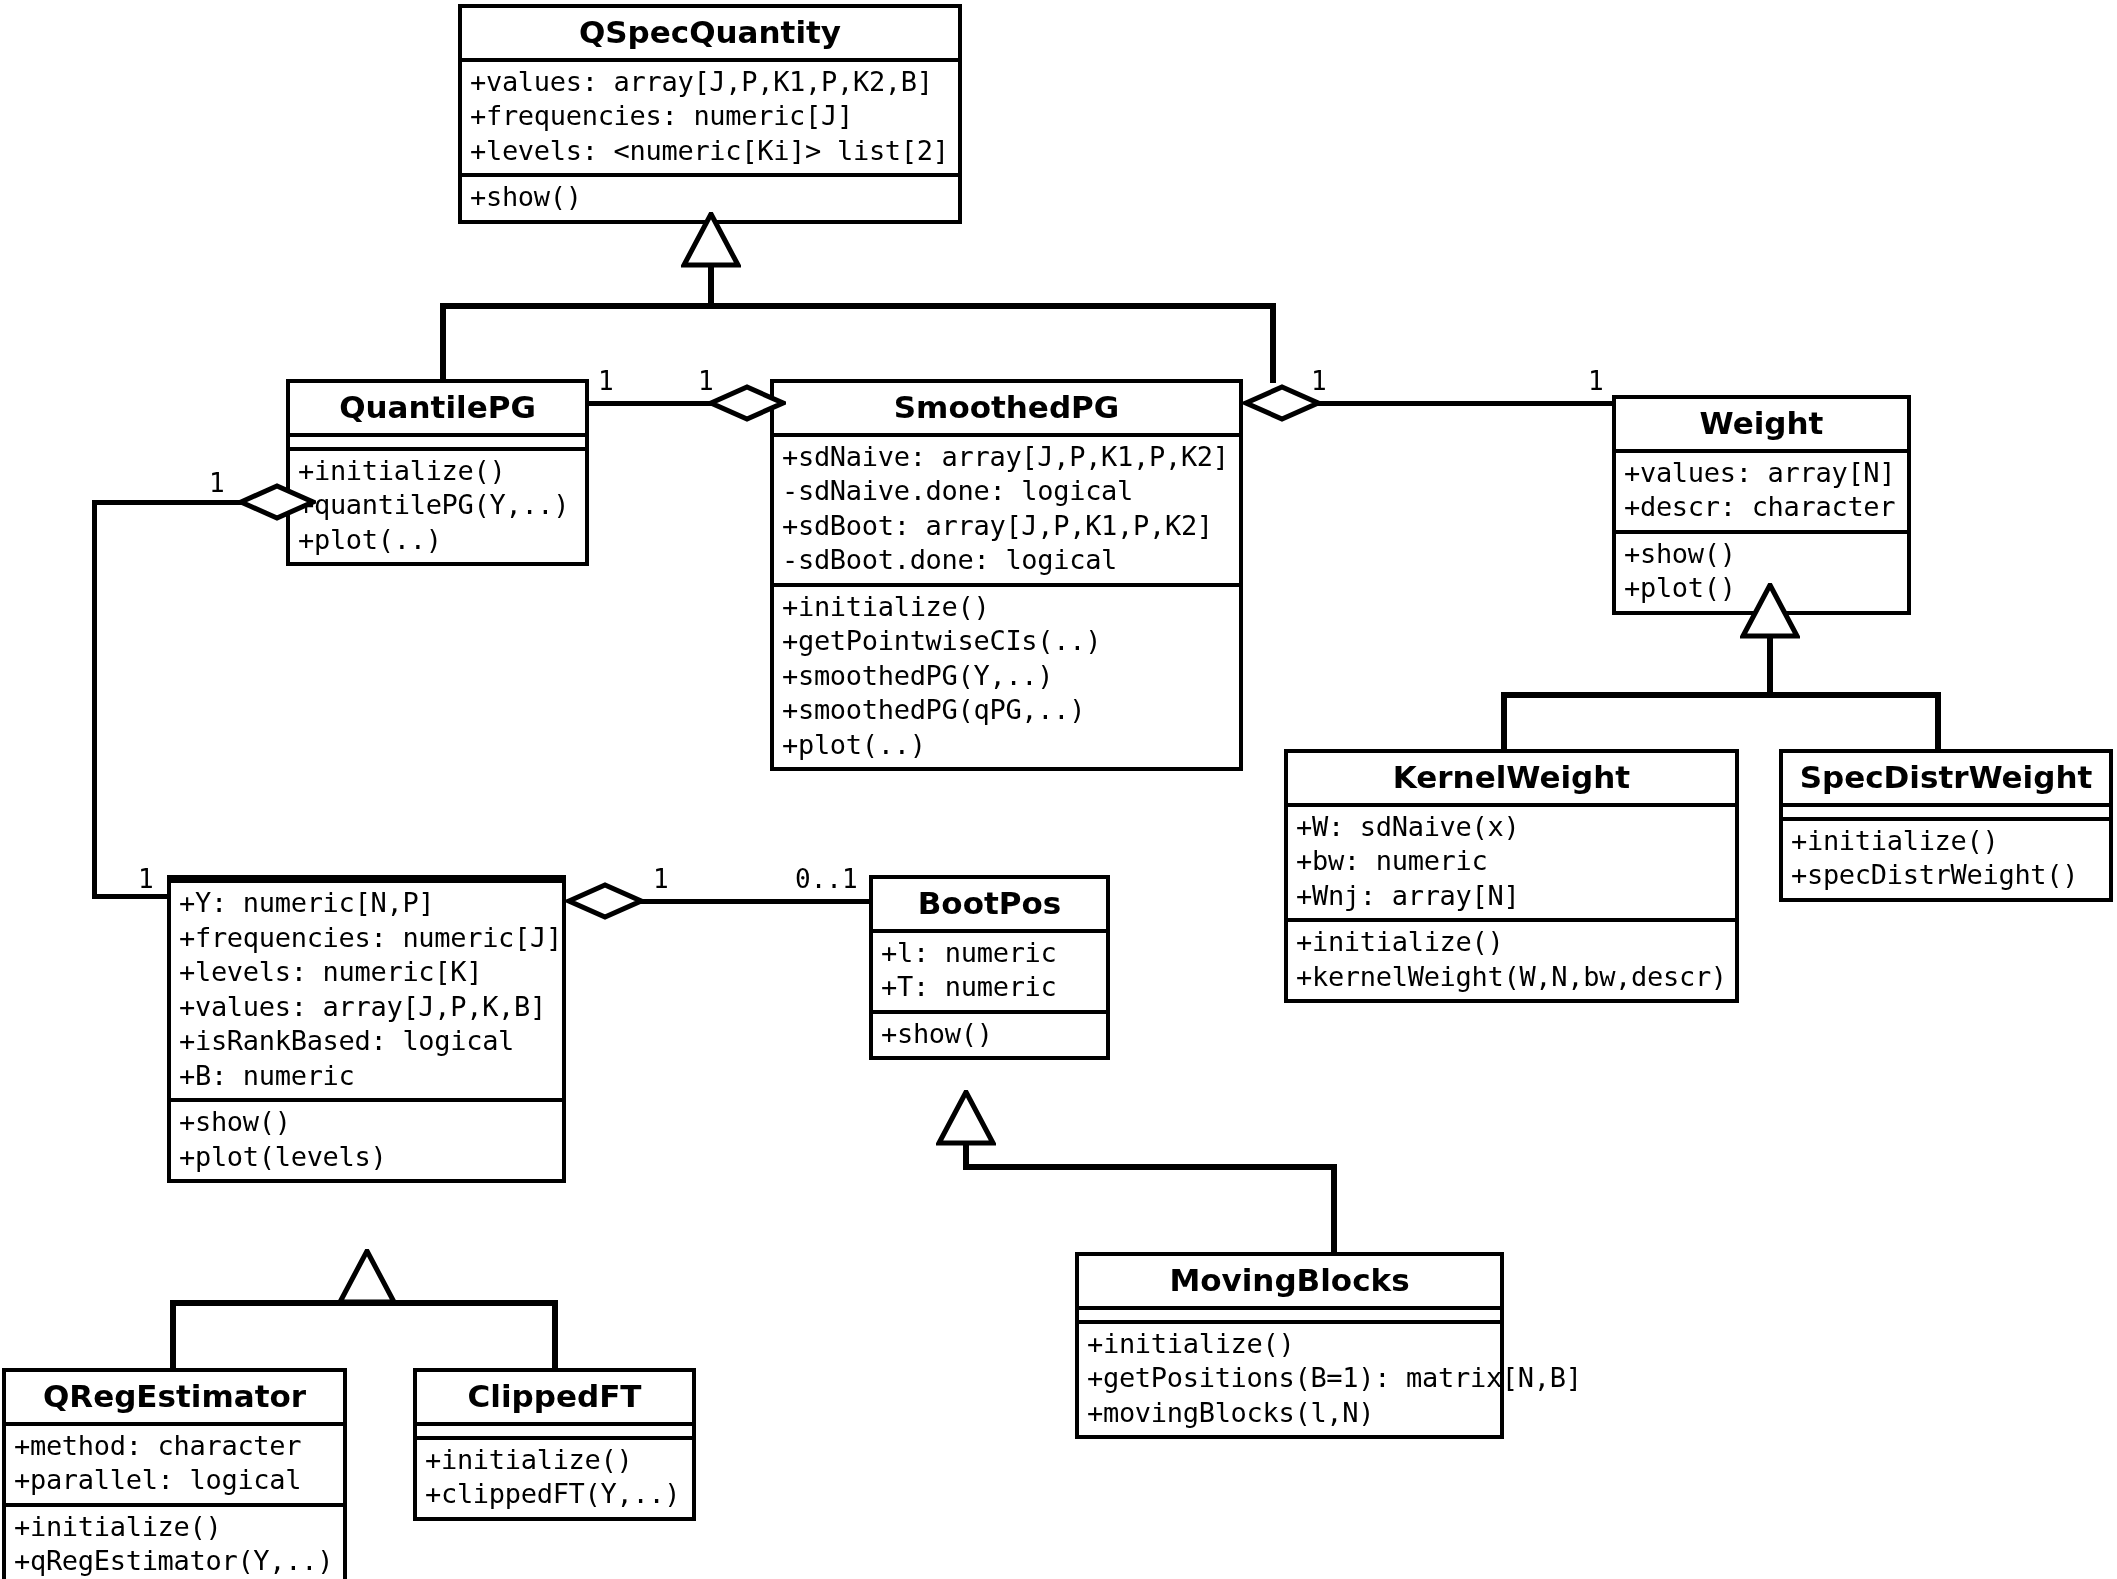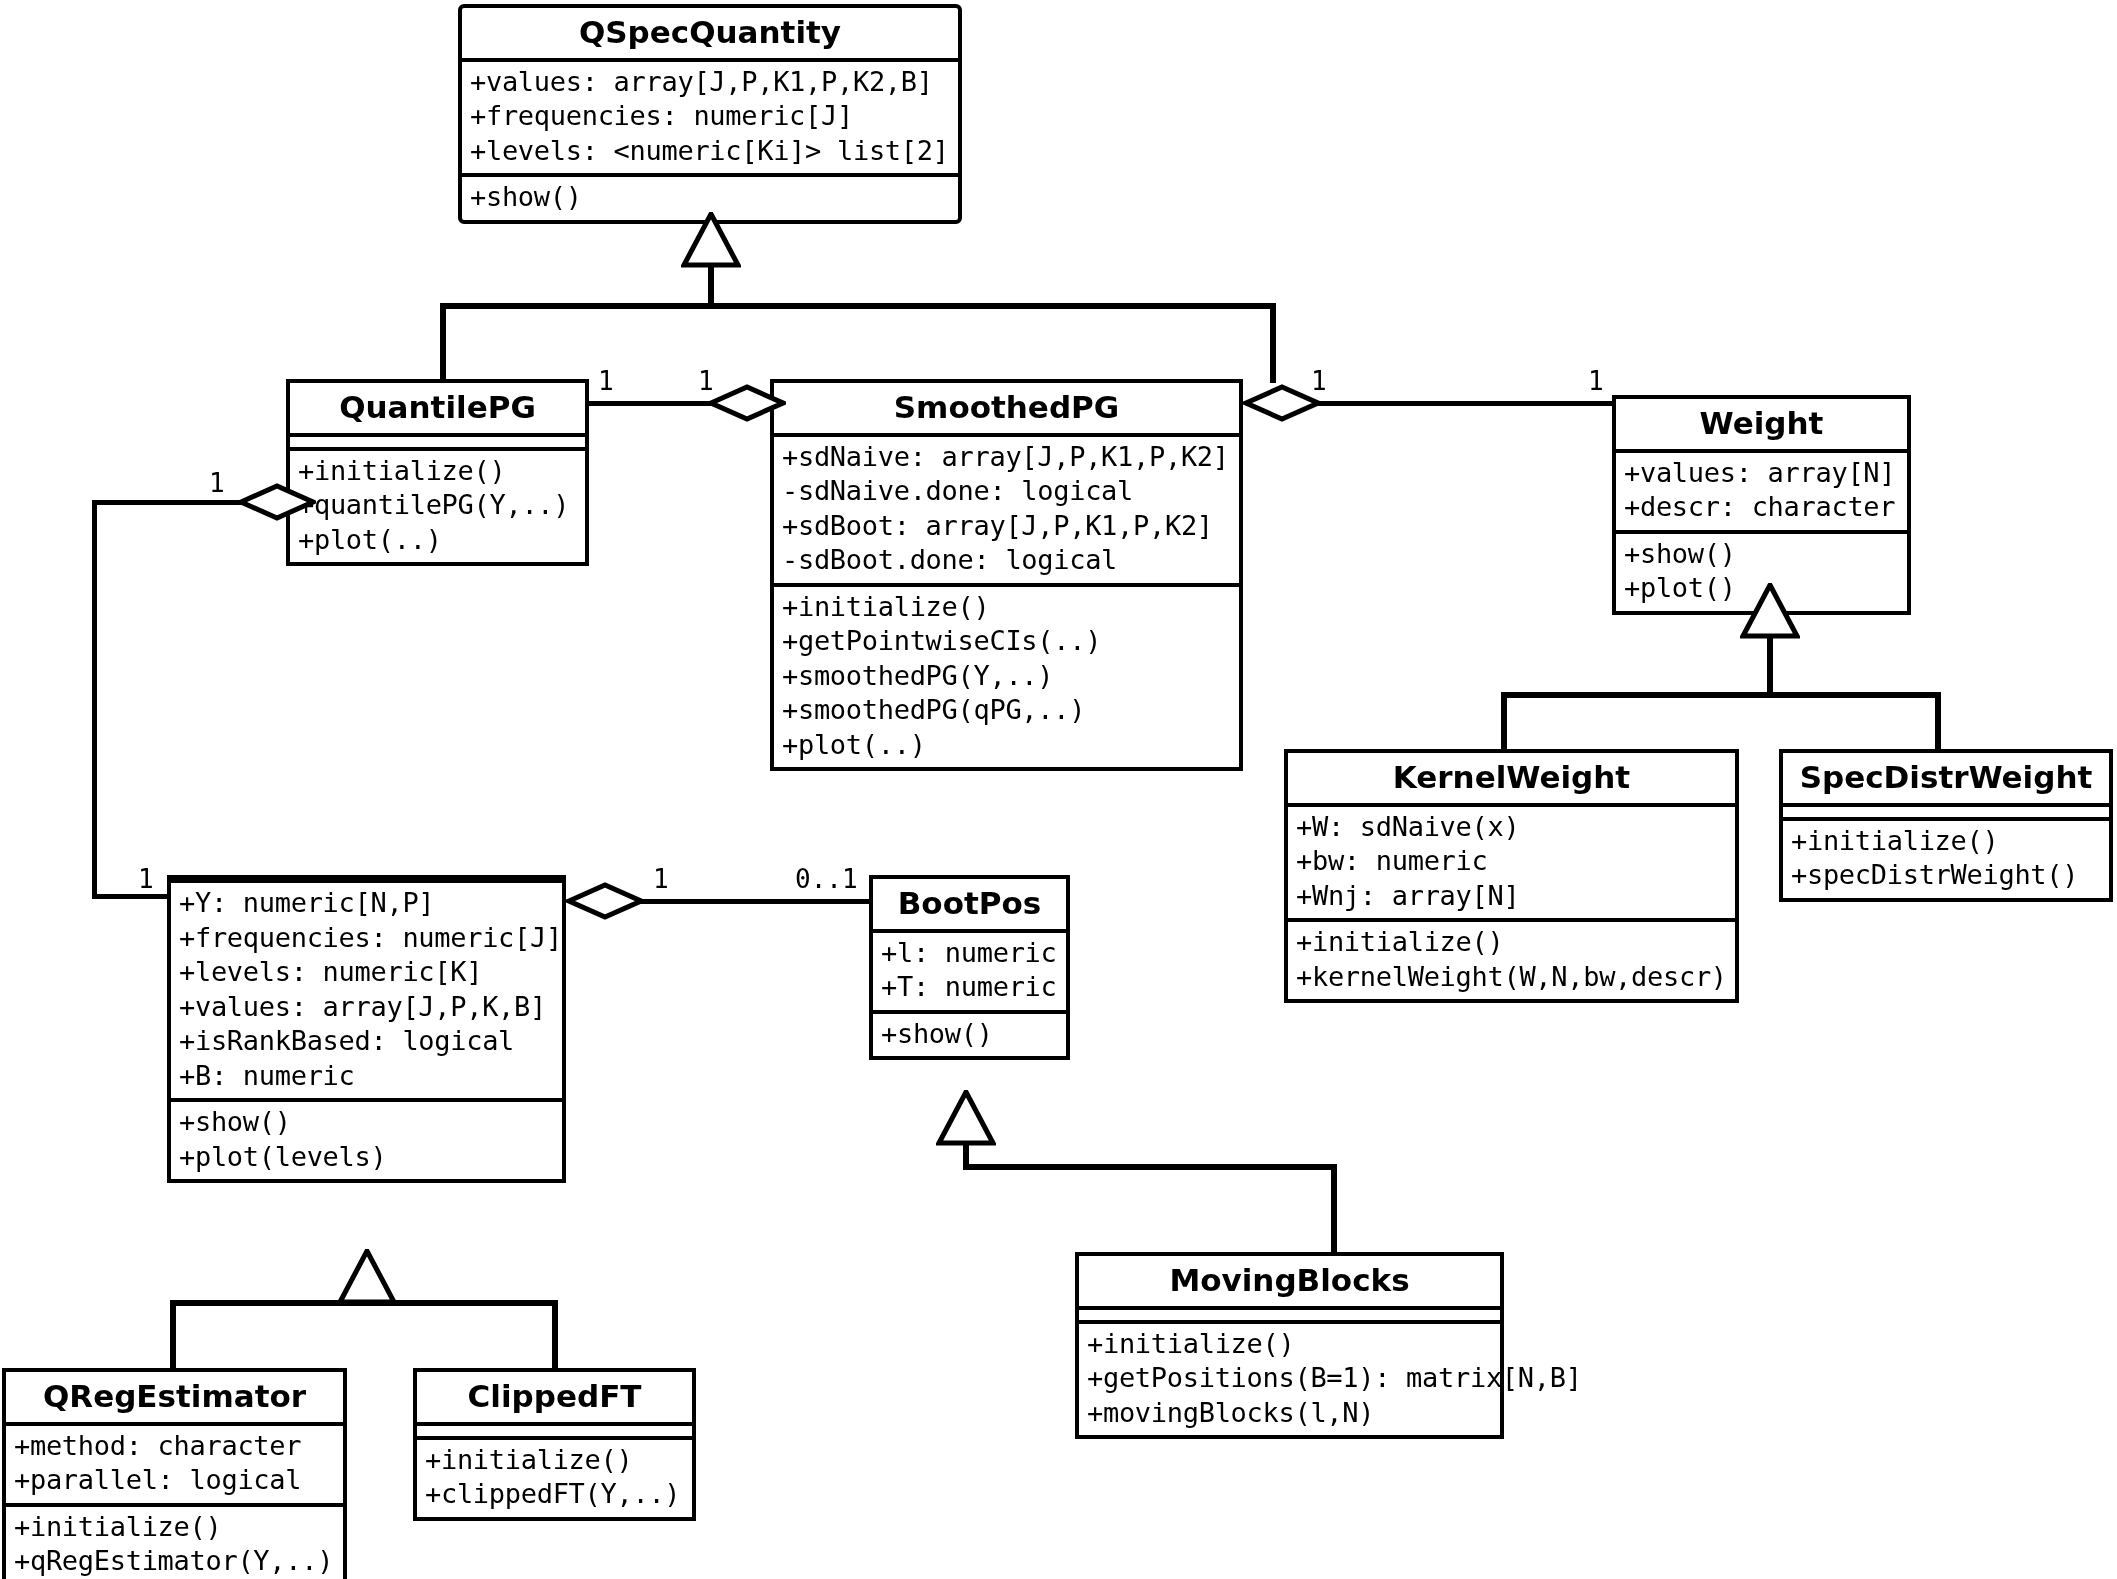--- a/index.html
+++ b/index.html
@@ -160,21 +160,21 @@
 
   <div class="mult" style="left:598px; top:368px;">1</div>
   <div class="mult" style="left:698px; top:368px;">1</div>
   <div class="mult" style="left:1311px; top:368px;">1</div>
   <div class="mult" style="left:1588px; top:368px;">1</div>
   <div class="mult" style="left:209px; top:470px;">1</div>
   <div class="mult" style="left:138px; top:866px;">1</div>
   <div class="mult" style="left:653px; top:866px;">1</div>
   <div class="mult" style="left:795px; top:866px;text-align:right;">0..1</div>
 
-  <div class="uml-class" style="left:458px; top:4px; width:504px;border-radius:6px;">
+  <div class="uml-class" style="left:458px; top:4px; width:504px;">
     <div class="uml-title">QSpecQuantity</div>
     <div class="uml-sep"></div>
     <div class="uml-compartment">
       <div class="uml-member">+values: array[J,P,K1,P,K2,B]</div>
       <div class="uml-member">+frequencies: numeric[J]</div>
       <div class="uml-member">+levels: &lt;numeric[Ki]&gt; list[2]</div>
     </div>
     <div class="uml-sep"></div>
     <div class="uml-compartment">
       <div class="uml-member">+show()</div>
@@ -262,21 +262,21 @@
       <div class="uml-member">+isRankBased: logical</div>
       <div class="uml-member">+B: numeric</div>
     </div>
     <div class="uml-sep"></div>
     <div class="uml-compartment">
       <div class="uml-member">+show()</div>
       <div class="uml-member">+plot(levels)</div>
     </div>
   </div>
 
-  <div class="uml-class" style="left:869px; top:875px; width:201px;">
+  <div class="uml-class" style="left:869px; top:875px; width:241px;">
     <div class="uml-title">BootPos</div>
     <div class="uml-sep"></div>
     <div class="uml-compartment">
       <div class="uml-member">+l: numeric</div>
       <div class="uml-member">+T: numeric</div>
     </div>
     <div class="uml-sep"></div>
     <div class="uml-compartment">
       <div class="uml-member">+show()</div>
     </div>

